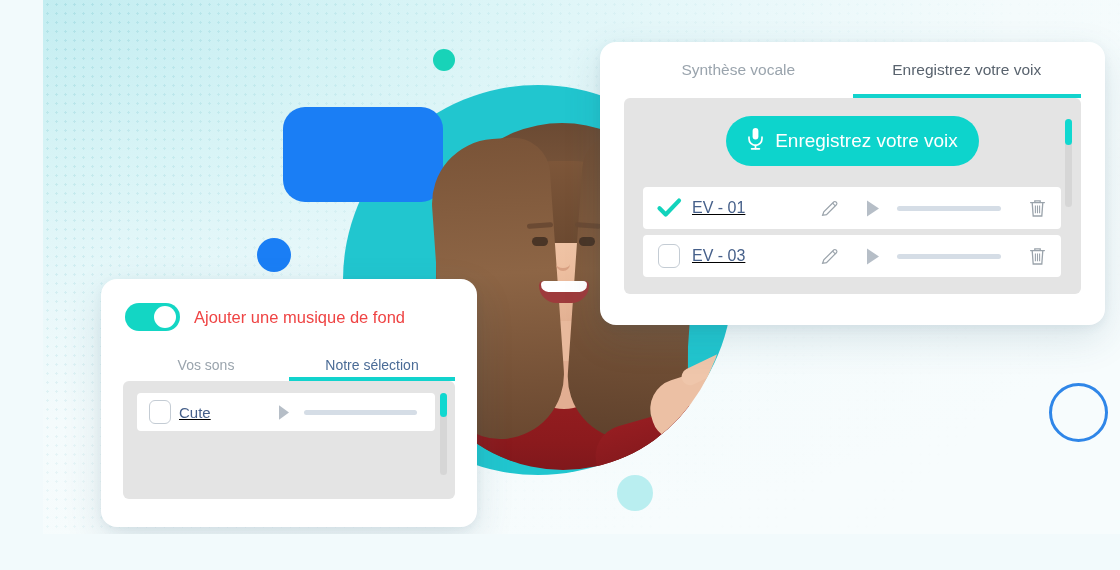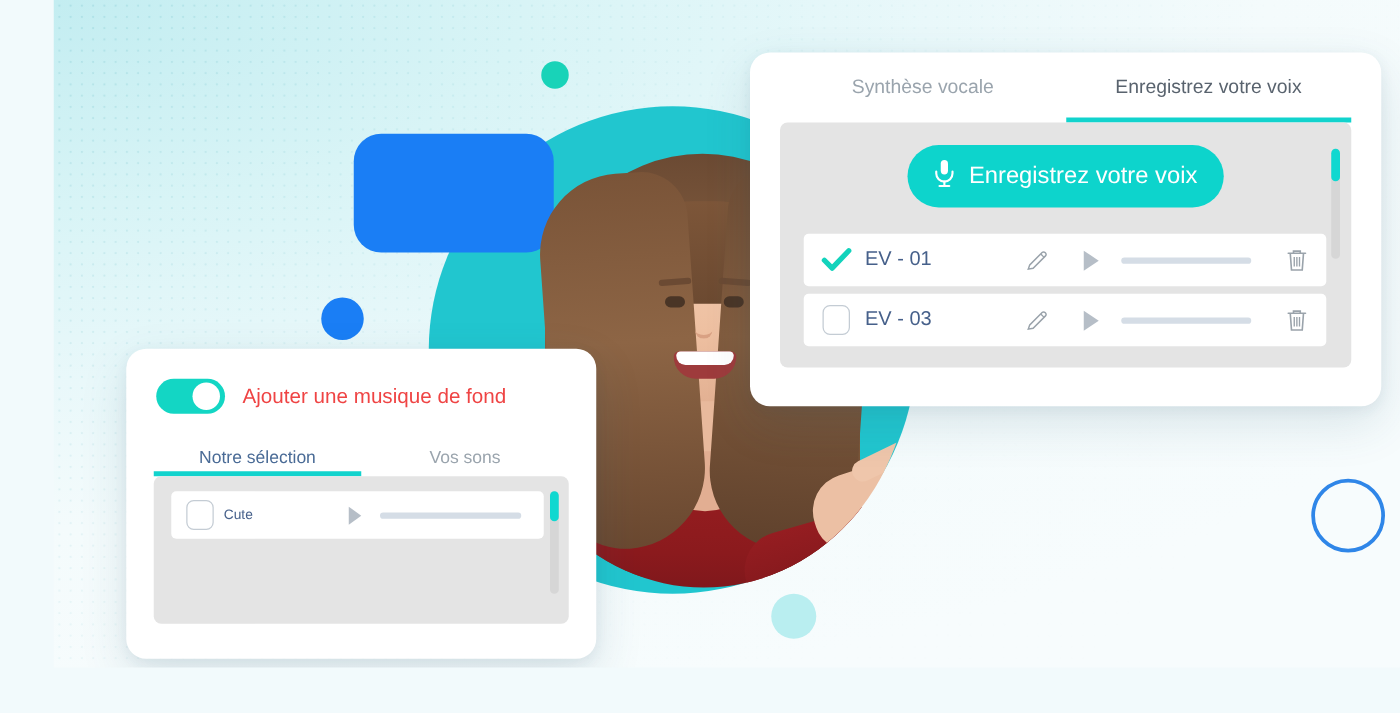--- a/index.html
+++ b/index.html
@@ -237,20 +237,21 @@
     color: #fff;
     font-size: 19px;
     font-family: "Liberation Sans", sans-serif;
     cursor: pointer;
   }
   .mic-ico { display: block; }
 
   .list-wrap {
     position: relative;
     margin: 21px 20px 0 19px;
+    text-decoration: underline;
   }
   .row {
     display: flex;
     align-items: center;
     background: #fff;
     border-radius: 4px;
     height: 42px;
     padding: 0 14px 0 13px;
     margin-bottom: 6px;
   }
@@ -474,37 +475,37 @@
   <div class="card" id="music-panel">
 
     <div id="music-head">
       <div class="toggle">
         <div class="knob"></div>
       </div>
       <div id="music-title">Ajouter une musique de fond</div>
     </div>
 
     <div id="music-tabs">
+      <div class="tab">
+        <span class="nowrap">Vos sons</span>
+      </div>
       <div class="tab active">
         <span class="nowrap">Notre sélection</span>
-      </div>
-      <div class="tab">
-        <span class="nowrap">Vos sons</span>
       </div>
     </div>
 
     <div id="music-body">
       <div class="list-wrap" style="margin:0 20px 0 14px">
 
 
         <div class="row" style="height:38px; padding:0 12px 0 10px">
           <span class="chk">
             <span class="chk-box"></span>
           </span>
-          <span class="lbl" style="margin-left:6px; font-size:11px">Cute</span>
+          <span class="lbl" style="margin-left:6px; font-size:15px">Cute</span>
           <span class="spacer"></span>
           <span class="ico-btn" style="margin-right:13px">
             <svg width="14" height="17" viewBox="0 0 14 17">
               <path d="M2 1.3L12 8.5 2 15.7z" fill="#b6bec7"></path>
             </svg>
           </span>
           <span class="bar" style="width:113px; margin-right:6px"></span>
         </div>
       </div>
 

